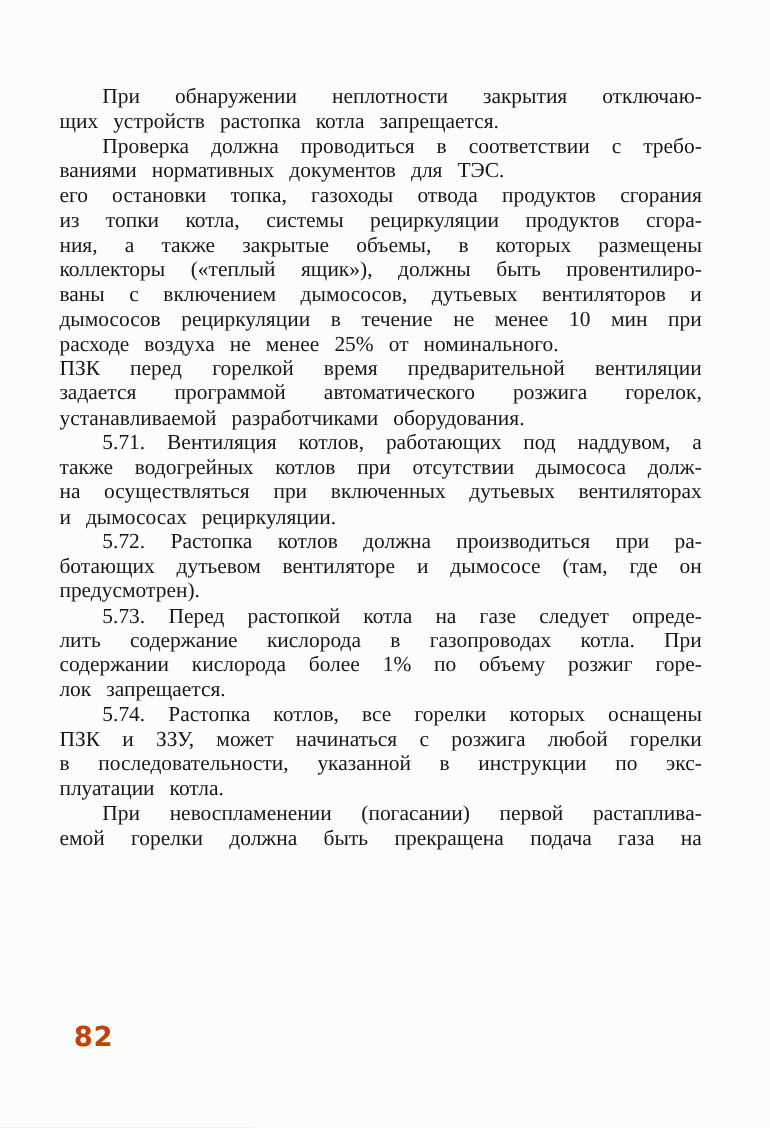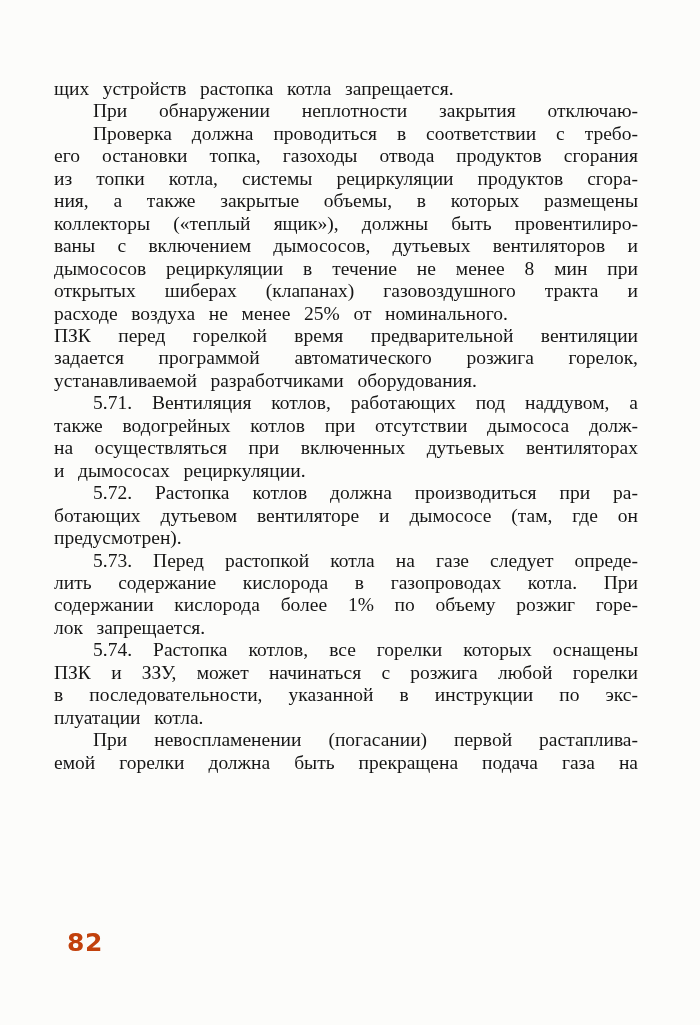--- a/index.html
+++ b/index.html
@@ -49,36 +49,36 @@
     color: #c2410c;
   }
 </style>
 </head>
 <body>
 
 <div class="page">
   <div class="text-block">
 
     <div class="para">
+      <div class="line cont first">При обнаружении неплотности закрытия отключаю-</div>
       <div class="line end">щих устройств растопка котла запрещается.</div>
-      <div class="line cont first">При обнаружении неплотности закрытия отключаю-</div>
     </div>
 
     <div class="para">
       <div class="line cont first">Проверка должна проводиться в соответствии с требо-</div>
+      <div class="line end">ваниями нормативных документов для ТЭС.</div>
     </div>
 
     <div class="para">
       <div class="line cont">его остановки топка, газоходы отвода продуктов сгорания</div>
       <div class="line cont">из топки котла, системы рециркуляции продуктов сгора-</div>
       <div class="line cont">ния, а также закрытые объемы, в которых размещены</div>
       <div class="line cont">коллекторы («теплый ящик»), должны быть провентилиро-</div>
       <div class="line cont">ваны с включением дымососов, дутьевых вентиляторов и</div>
-      <div class="line cont">дымососов рециркуляции в течение не менее 8 мин при</div>
-      <div class="line cont">открытых шиберах (клапанах) газовоздушного тракта и</div>
+      <div class="line cont">дымососов рециркуляции в течение не менее 10 мин при</div>
       <div class="line end">расходе воздуха не менее 25% от номинального.</div>
     </div>
 
     <div class="para">
       <div class="line cont">ПЗК перед горелкой время предварительной вентиляции</div>
       <div class="line cont">задается программой автоматического розжига горелок,</div>
       <div class="line end">устанавливаемой разработчиками оборудования.</div>
     </div>
 
     <div class="para">

